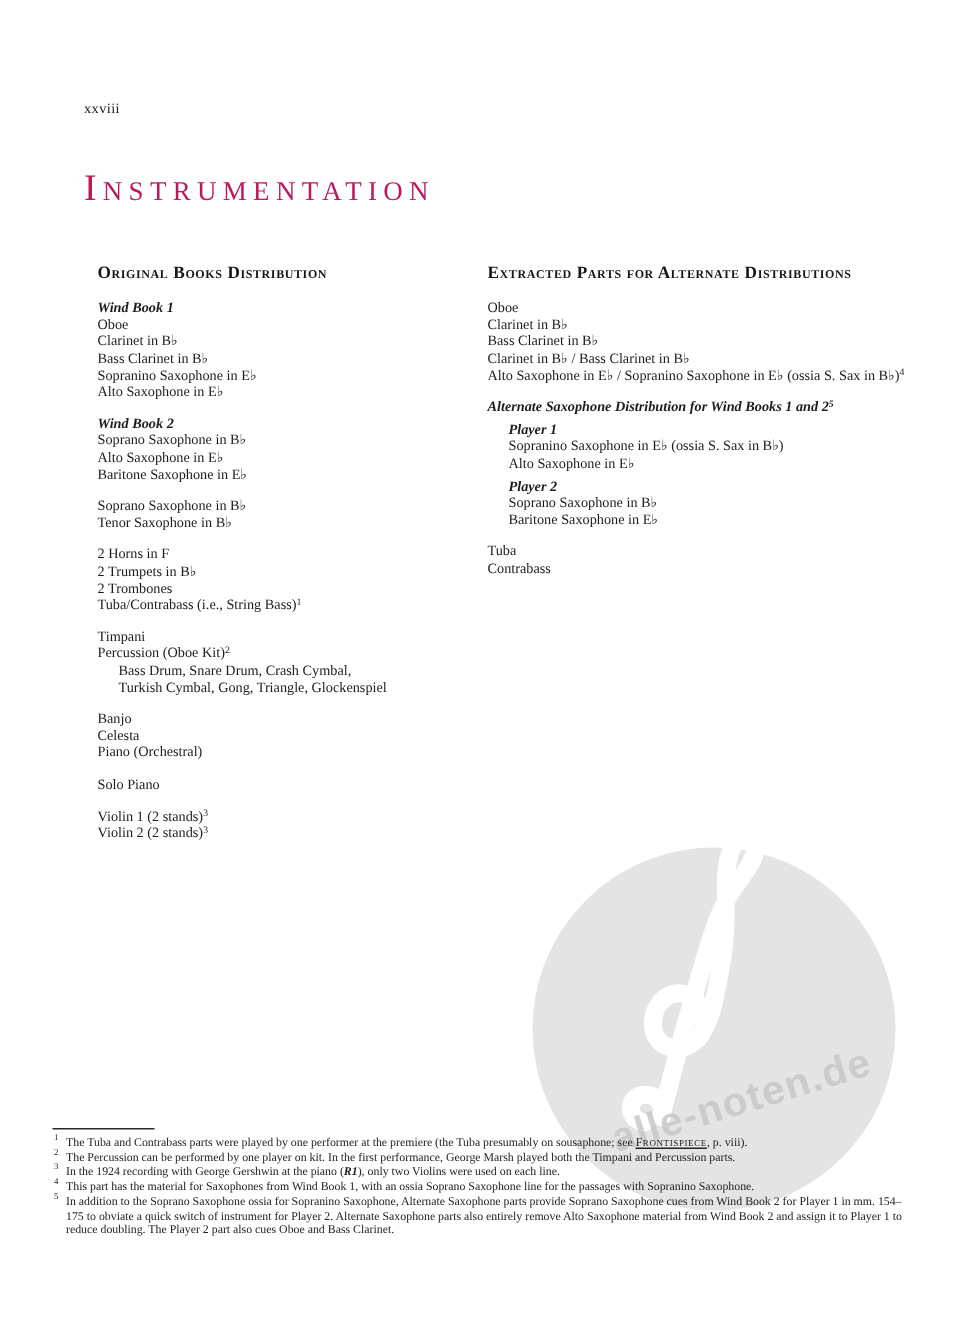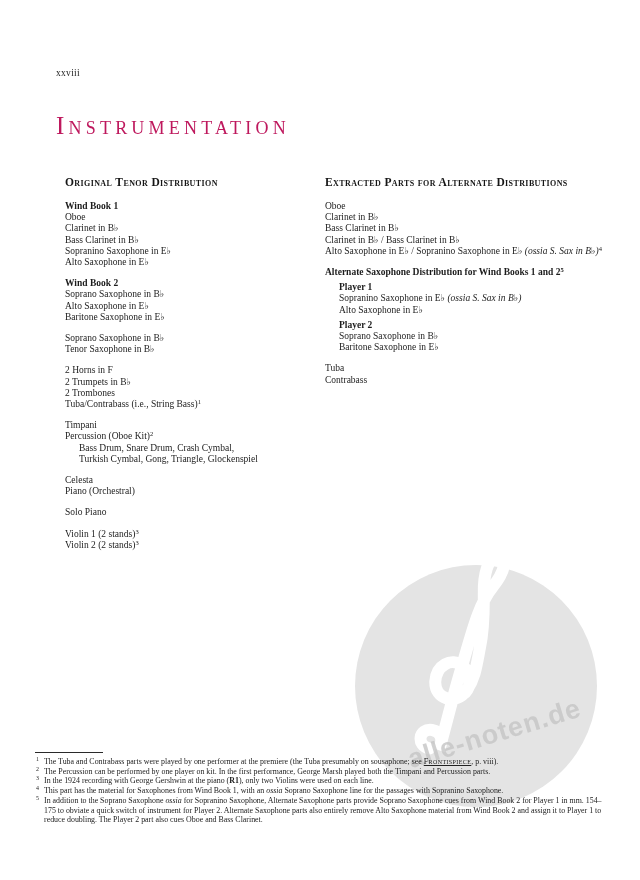--- a/index.html
+++ b/index.html
@@ -20,22 +20,22 @@
   .col-header{
     font-variant:small-caps;font-weight:bold;font-size:11.5px;
     letter-spacing:.4px;margin:0 0 13px 0;color:#161616;white-space:nowrap;
   }
   .line{font-size:9.5px;line-height:11.2px;white-space:nowrap;}
   .line.bd{font-weight:bold;}
   .line.ind{padding-left:14px;}
   .block{margin-top:10px;}
   .block.first{margin-top:0;}
   .block.tight{margin-top:4px;}
-  .it{font-style:italic;}
-  .bd{font-weight:bold;}
+  .it{}
+  .bd{font-weight:bold;font-style:italic;}
   .sc{font-variant:small-caps;letter-spacing:.4px;text-decoration:underline;}
   .sup{font-size:6.5px;position:relative;top:-3px;}
   #footnote-sep{left:35px;top:752px;width:68px;height:0;border-top:1px solid #2a2a2a;}
   #footnotes{left:35px;top:757px;width:576px;}
   .fn{position:relative;padding-left:9px;font-size:7.9px;line-height:9.7px;margin:0;color:#222;}
   .fn .num{position:absolute;left:1px;top:-2px;font-size:5.9px;}
 </style>
 </head>
 <body>
 
@@ -52,21 +52,21 @@
                C 68 166, 73 181, 68 192" fill="none" stroke="#ffffff" stroke-width="15" stroke-linecap="round"></path>
     </g>
     <text x="497" y="742" transform="rotate(-17 497 742)" text-anchor="middle" fill="#c4c4c4" fill-opacity="0.8" font-family="Liberation Sans, DejaVu Sans, sans-serif" font-size="27" font-weight="bold" letter-spacing="1">alle-noten.de</text>
   </svg>
 
   <div id="page-number" class="fg">xxviii</div>
 
   <div id="doc-title" class="fg">Instrumentation</div>
 
   <div id="col-left" class="fg col">
-    <div class="col-header">Original Tenor Distribution</div>
+    <div class="col-header">Original Books Distribution</div>
     <div class="col-body">
         <div class="block first">
           <div class="line bd"><span>Wind Book 1</span></div>
           <div class="line"><span>Oboe</span></div>
           <div class="line"><span>Clarinet in B♭</span></div>
           <div class="line"><span>Bass Clarinet in B♭</span></div>
           <div class="line"><span>Sopranino Saxophone in E♭</span></div>
           <div class="line"><span>Alto Saxophone in E♭</span></div>
         </div>
         <div class="block">
@@ -85,20 +85,21 @@
           <div class="line"><span>2 Trombones</span></div>
           <div class="line"><span>Tuba/Contrabass (i.e., String Bass)</span><span class="sup">1</span></div>
         </div>
         <div class="block">
           <div class="line"><span>Timpani</span></div>
           <div class="line"><span>Percussion (Oboe Kit)</span><span class="sup">2</span></div>
           <div class="line ind"><span>Bass Drum, Snare Drum, Crash Cymbal,</span></div>
           <div class="line ind"><span>Turkish Cymbal, Gong, Triangle, Glockenspiel</span></div>
         </div>
         <div class="block">
+          <div class="line"><span>Banjo</span></div>
           <div class="line"><span>Celesta</span></div>
           <div class="line"><span>Piano (Orchestral)</span></div>
         </div>
         <div class="block">
           <div class="line"><span>Solo Piano</span></div>
         </div>
         <div class="block">
           <div class="line"><span>Violin 1 (2 stands)</span><span class="sup">3</span></div>
           <div class="line"><span>Violin 2 (2 stands)</span><span class="sup">3</span></div>
         </div>

